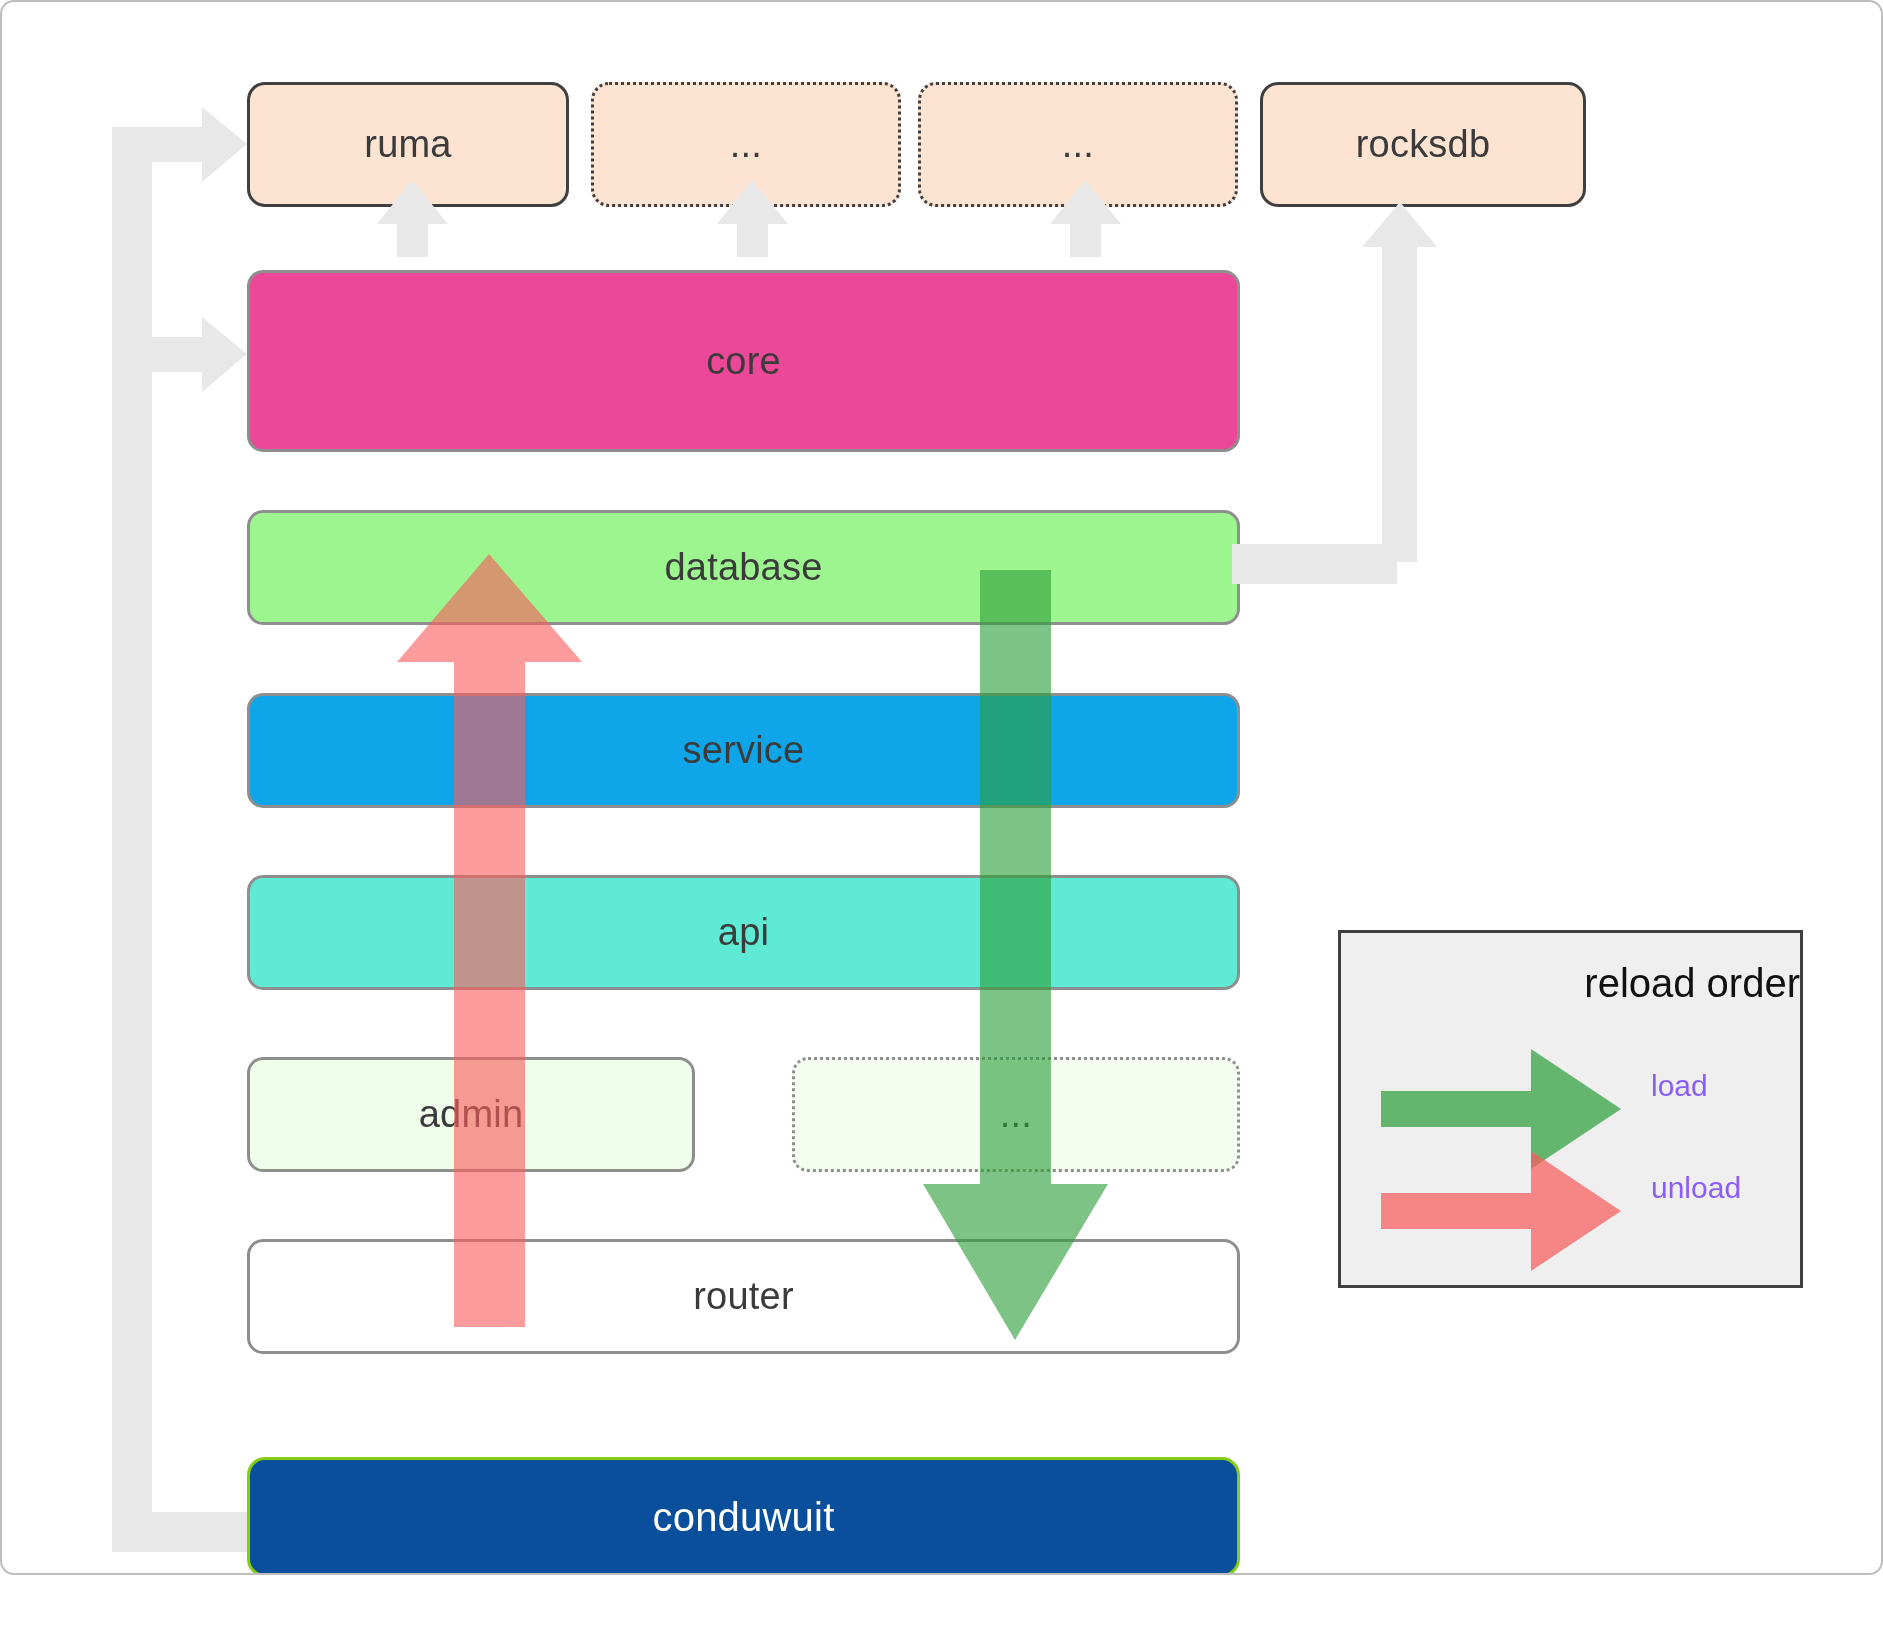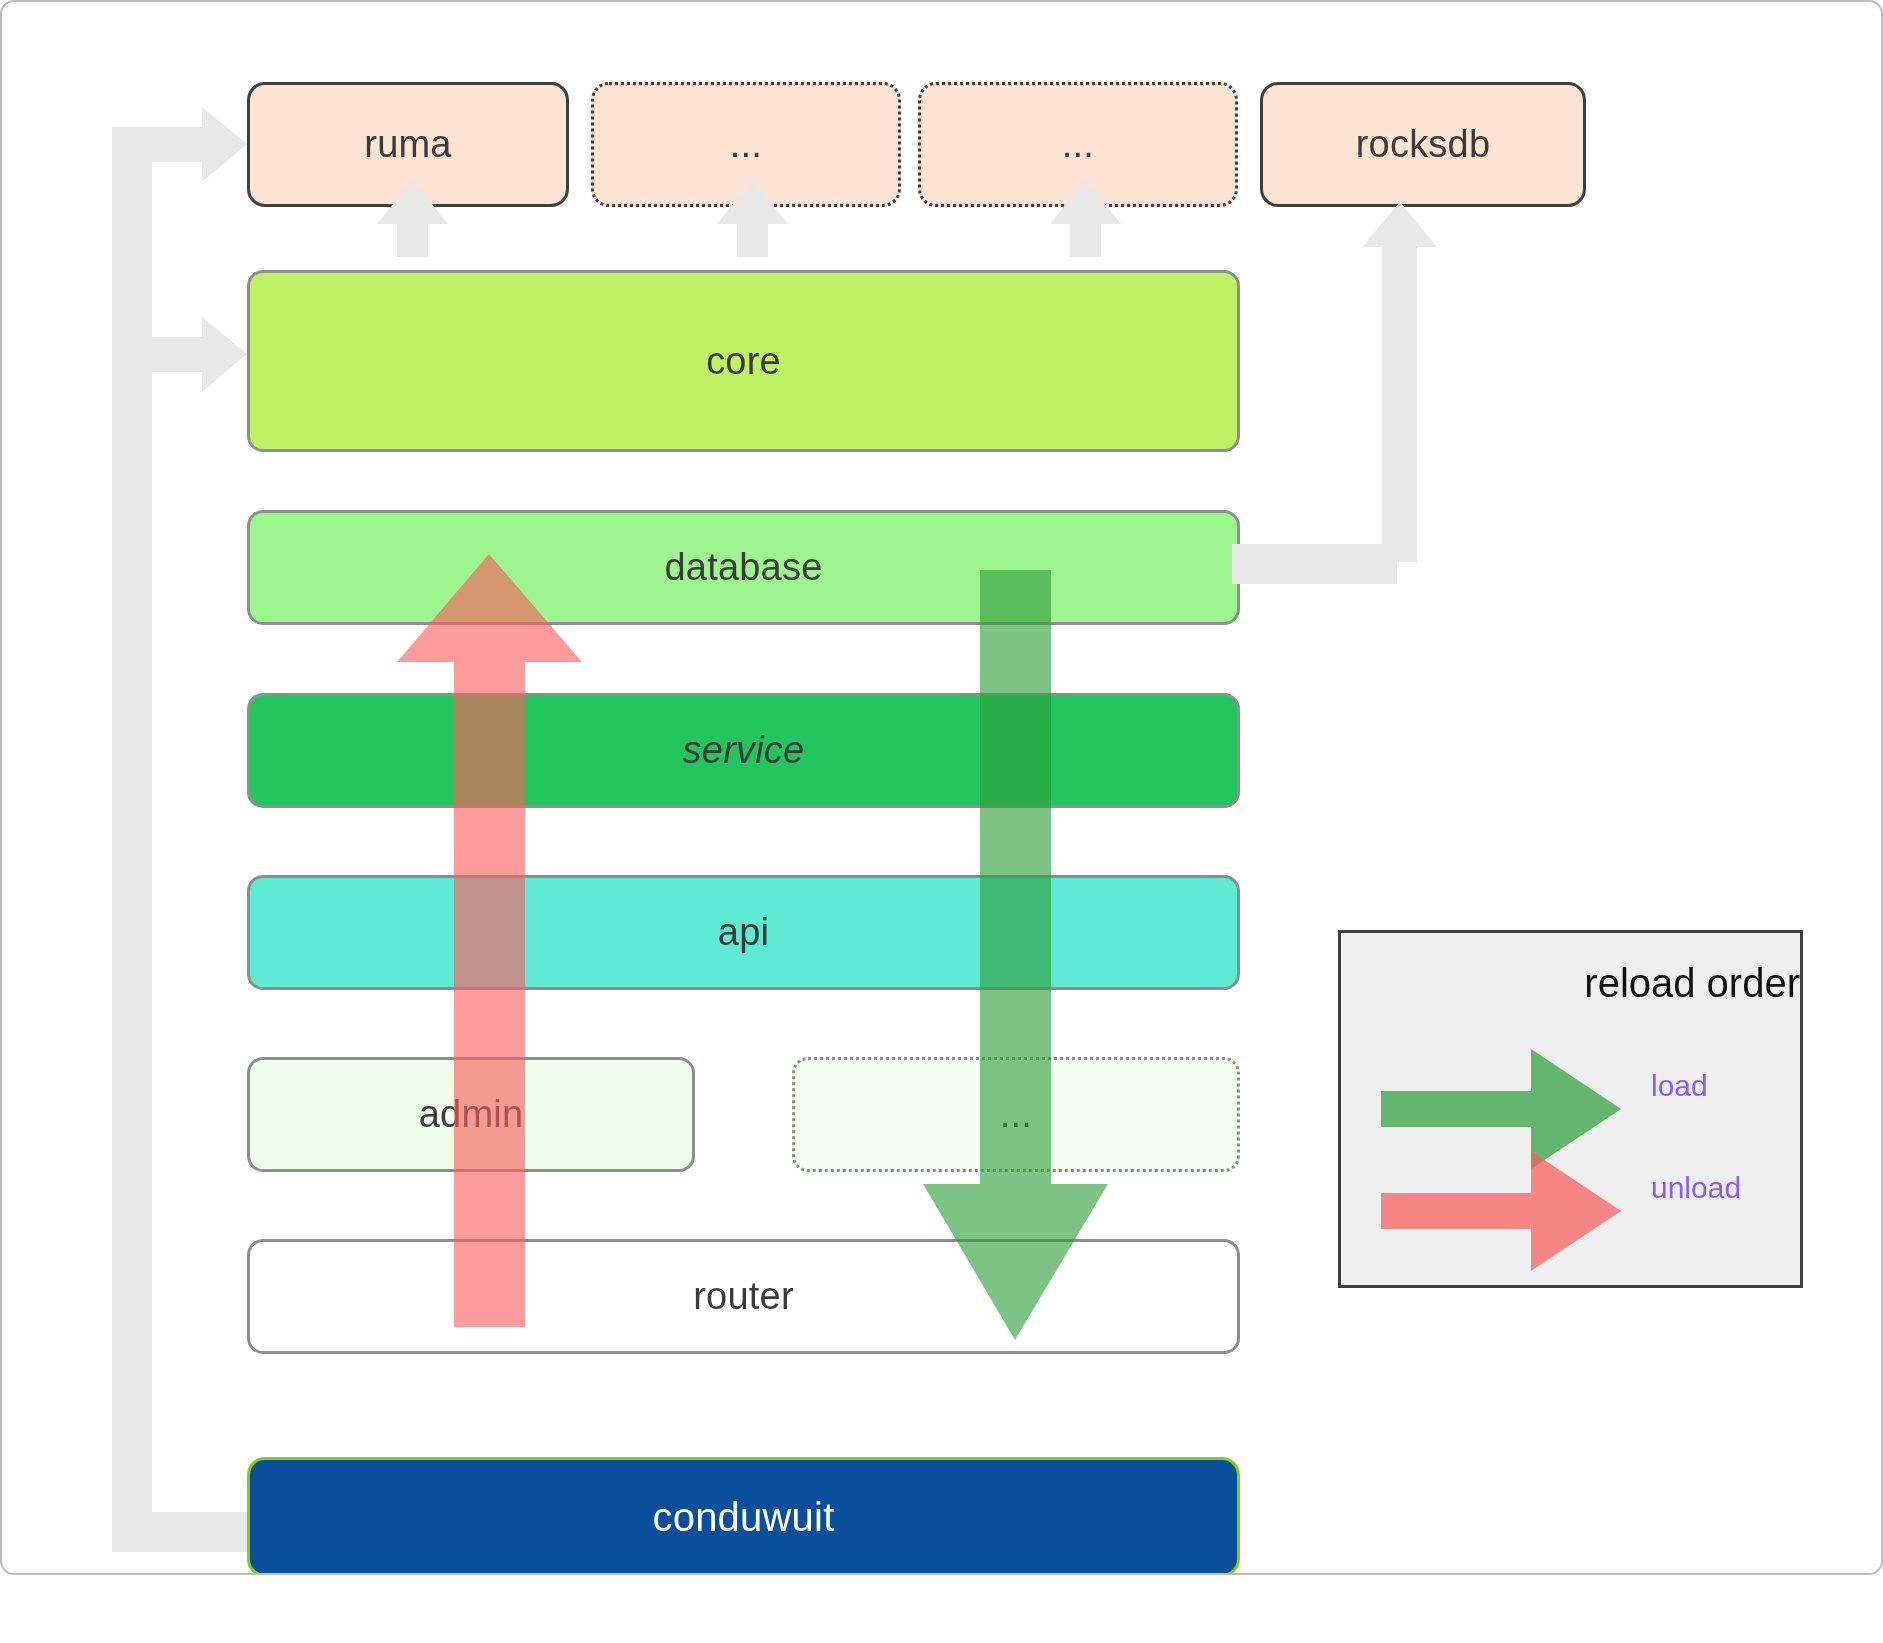--- a/index.html
+++ b/index.html
@@ -35,34 +35,33 @@
   .dep {
     background: #fde3d2;
     border: 3px solid #3f3f3f;
     border-radius: 18px;
   }
   .dep.dotted {
     border: 3px dotted #3f3f3f;
   }
 
   .core-box {
-    background: #bef264;
+    background: #ec4899;
     border: 3px solid #8e8e8e;
     border-radius: 16px;
   }
   .db-box {
     background: #9cf58f;
     border: 3px solid #8e8e8e;
     border-radius: 16px;
   }
   .svc-box {
-    background: #22c55e;
-    border: 3px solid #8e8e8e;
-    border-radius: 16px;
-    font-style: italic;
+    background: #0ea5e9;
+    border: 3px solid #8e8e8e;
+    border-radius: 16px;
   }
   .api-box {
     background: #5eead4;
     border: 3px solid #8e8e8e;
     border-radius: 16px;
   }
   .admin-box {
     background: #effdeb;
     border: 3px solid #8e8e8e;
     border-radius: 16px;

